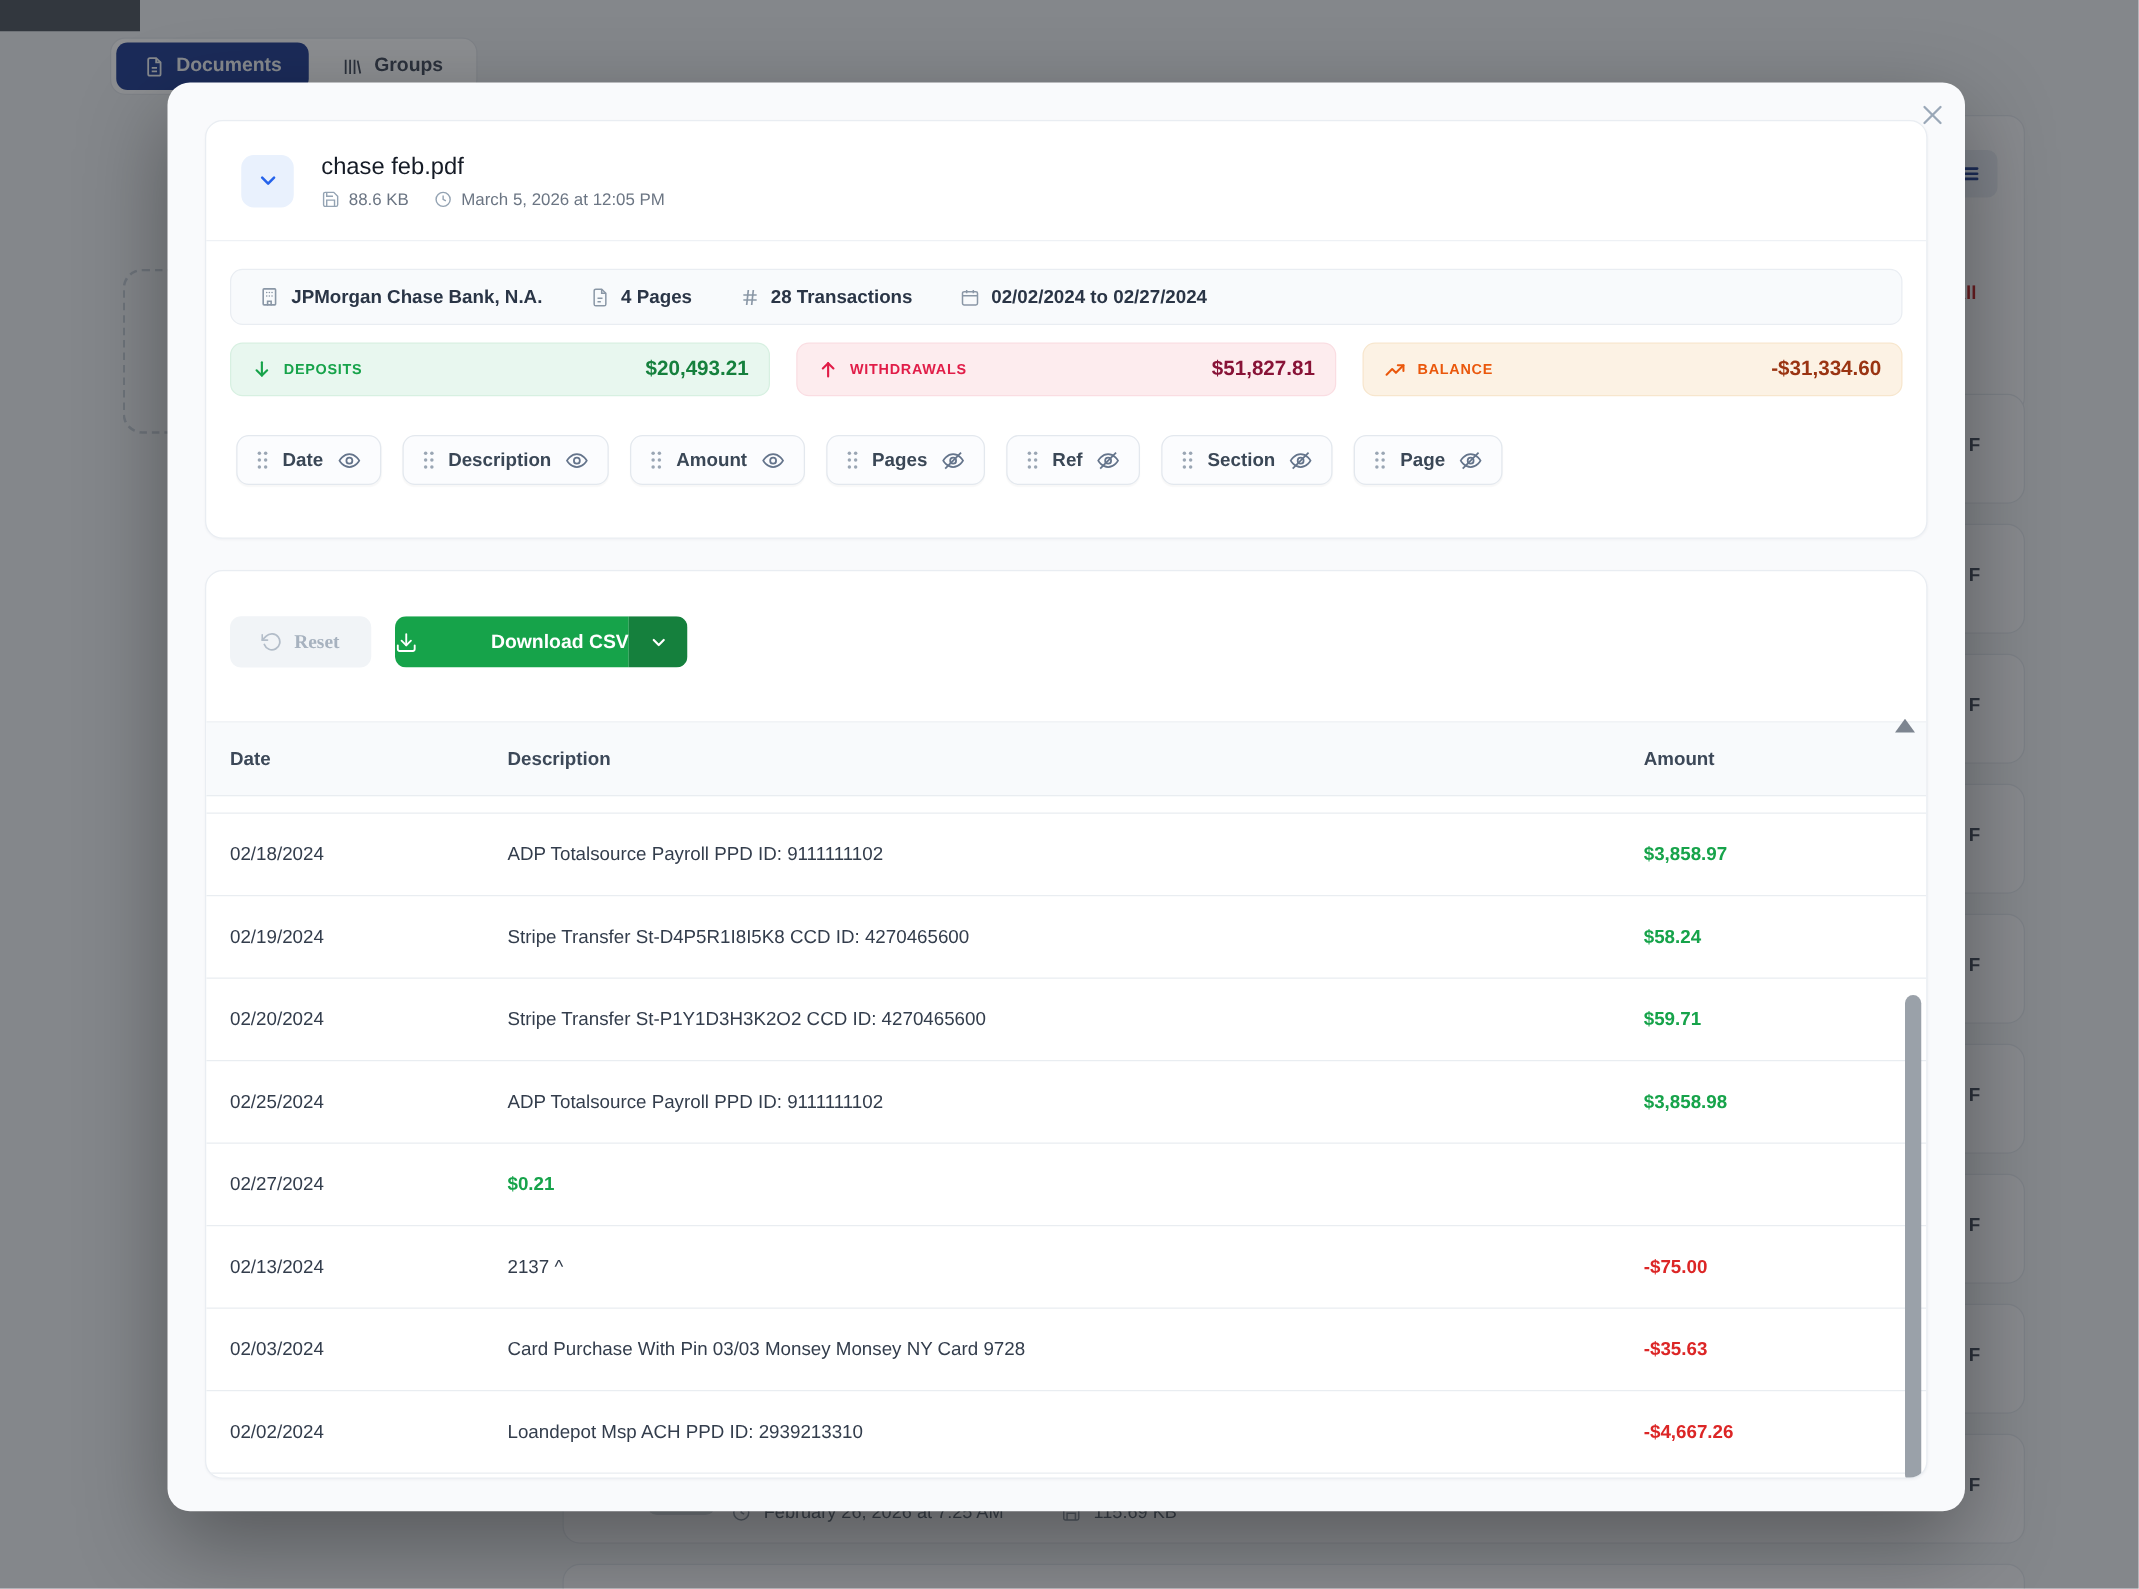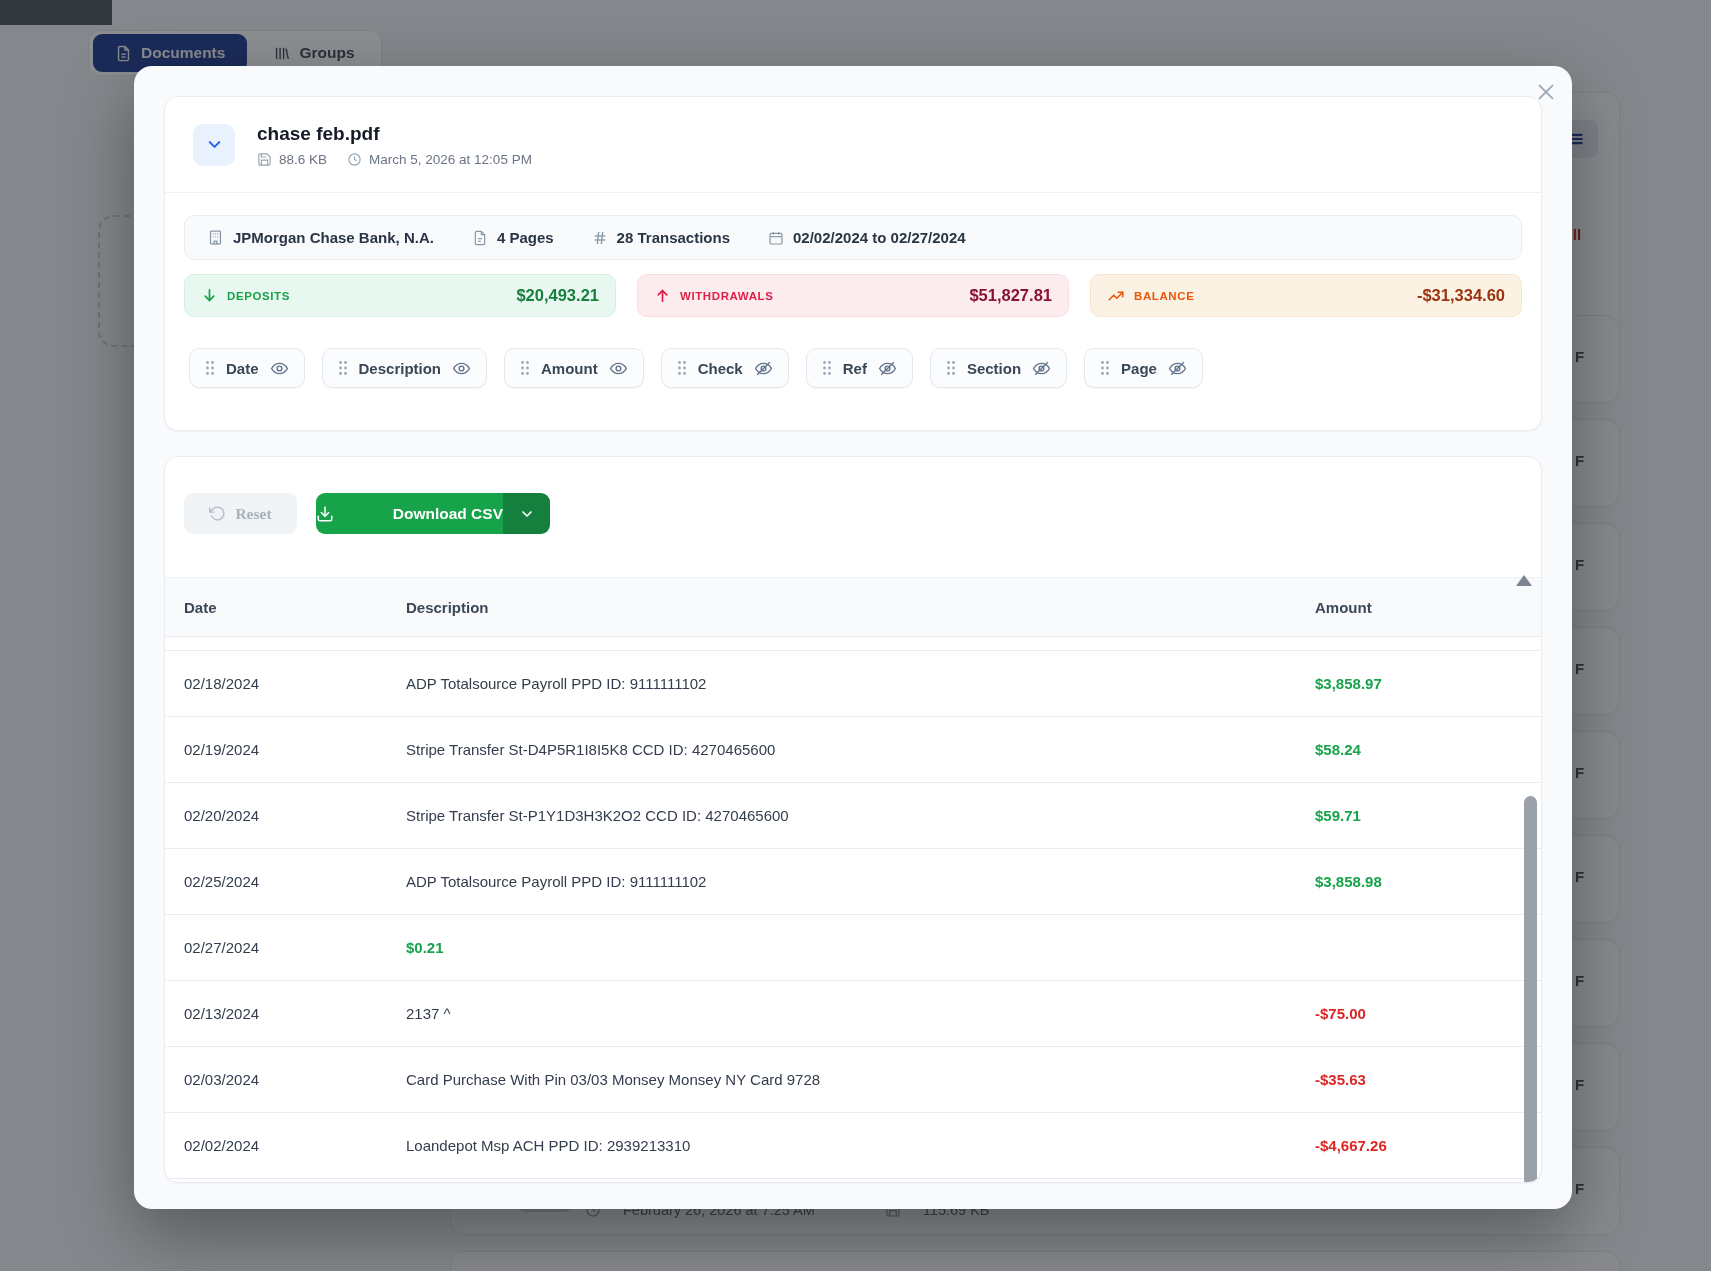--- a/index.html
+++ b/index.html
@@ -30,21 +30,21 @@
     border:2px dashed #c3cad3; border-radius:16px; }
   .bg-panel-card { position:absolute; left:450px; top:92px; width:1170px; height:240px;
     background:#f6f7f9; border:1px solid #dfe3e8; border-radius:14px; }
   .bg-menu-btn { position:absolute; left:1552px; top:120px; width:46px; height:38px;
     background:#e2e7ee; border-radius:8px; display:flex; align-items:center; justify-content:center; color:#1e3a8a; }
   .bg-all { position:absolute; left:1562px; top:226px; font-size:15px; font-weight:700; color:#b91c1c; }
   .bg-row { position:absolute; left:450px; width:1170px; height:88px;
     background:#f6f7f9; border:1px solid #dfe3e8; border-radius:14px; }
   .bg-row .pdf-tail { position:absolute; left:1124px; top:32px; font-size:15px; font-weight:600; color:#3f4754; }
   .bg-pill { position:absolute; left:518px; top:1197px; width:54px; height:15px; background:#cfd4da; border-radius:8px; }
-  .bg-bottom-meta { position:absolute; left:585px; top:1202px; display:flex; align-items:center; gap:22px;
+  .bg-bottom-meta { position:absolute; left:585px; top:1202px; display:flex; align-items:center; gap:10px;
     font-size:14.5px; color:#5b6470; }
   .bg-bottom-meta .gap { width:26px; }
   .bg-bottom-meta .ic { color:#8a939f; }
 
   .overlay { position:absolute; inset:0; background:rgba(25,29,36,0.5); z-index:2; }
 
   
   .modal { position:absolute; left:134px; top:66px; width:1438px; height:1143px;
     background:#f9fafc; border-radius:18px; z-index:3;
     box-shadow:0 25px 70px rgba(0,0,0,.35); }
@@ -54,21 +54,21 @@
   .card { position:absolute; left:30px; width:1378px; background:#ffffff;
     border:1px solid #e9edf2; border-radius:14px; box-shadow:0 1px 2px rgba(16,24,40,.04); }
   .header-card { top:30px; height:335px; }
   .table-card  { top:390px; height:727px; overflow:hidden; }
 
   
   .file-row { height:96px; display:flex; align-items:center; gap:22px;
     padding-left:28px; border-bottom:1px solid #eef1f5; }
   .expand-btn { width:42px; height:42px; border-radius:10px; background:#e9f1fd;
     display:flex; align-items:center; justify-content:center; color:#2563eb; cursor:pointer; }
-  .file-title { font-size:19px; font-weight:700; color:#151b26; margin-bottom:7px; }
+  .file-title { font-size:19px; font-weight:400; color:#151b26; margin-bottom:7px; }
   .file-meta { display:flex; align-items:center; gap:20px; font-size:13.5px; color:#6b7583; }
   .file-meta .item { display:flex; align-items:center; gap:7px; }
   .file-meta .ic { color:#94a3b3; }
 
   
   .doc-meta { margin:22px 19px 0 19px; height:45px; background:#f8fafc;
     border:1px solid #e9edf2; border-radius:10px;
     display:flex; align-items:center; padding:0 22px; gap:38px; }
   .doc-meta .item { display:flex; align-items:center; gap:9px;
     font-size:15px; font-weight:600; color:#2a3546; }
@@ -434,21 +434,21 @@
               <g fill="currentColor">
                 <circle cx="2.5" cy="2.5" r="1.4"></circle>
                 <circle cx="7.5" cy="2.5" r="1.4"></circle>
                 <circle cx="2.5" cy="8" r="1.4"></circle>
                 <circle cx="7.5" cy="8" r="1.4"></circle>
                 <circle cx="2.5" cy="13.5" r="1.4"></circle>
                 <circle cx="7.5" cy="13.5" r="1.4"></circle>
               </g>
             </svg>
     </span>
-    <span class="chip-label">Check</span>
+    <span class="chip-label">Pages</span>
 
     <span class="ic eye eye-off">
       <svg width="19" height="19" viewBox="0 0 24 24" fill="none" stroke="currentColor" stroke-width="1.8">
               <path d="M2 12s3.6-6.5 10-6.5S22 12 22 12s-3.6 6.5-10 6.5S2 12 2 12z"></path>
               <circle cx="12" cy="12" r="3"></circle>
               <line x1="4" y1="20" x2="20" y2="4"></line>
             </svg>
     </span>
   </div>
 

